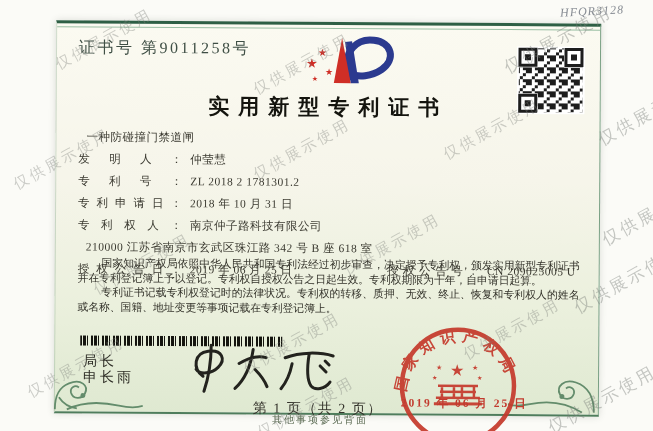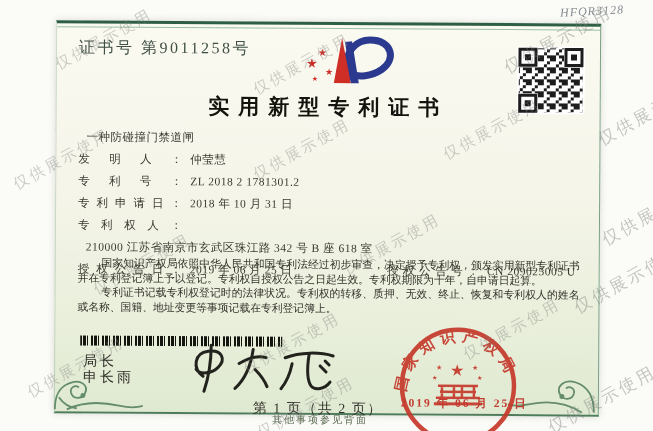--- a/index.html
+++ b/index.html
@@ -170,20 +170,21 @@
     <div class="frow">
       <span class="flabel">专利号：</span>
       <span class="fvalue">ZL 2018 2 1781301.2</span>
     </div>
     <div class="frow">
       <span class="flabel">专利申请日：</span>
       <span class="fvalue">2018 年 10 月 31 日</span>
     </div>
     <div class="frow">
       <span class="flabel">专利权人：</span>
+      <span class="fvalue">南京仲子路科技有限公司</span>
     </div>
     <div class="frow">
       <span class="fvalue">210000 江苏省南京市玄武区珠江路 342 号 B 座 618 室</span>
     </div>
     <div class="frow">
       <span class="pair">
         <span class="flabel">授权公告日：</span>
         <span class="fvalue">2019 年 06 月 25 日</span>
       </span>
       <span class="pair pair2">

